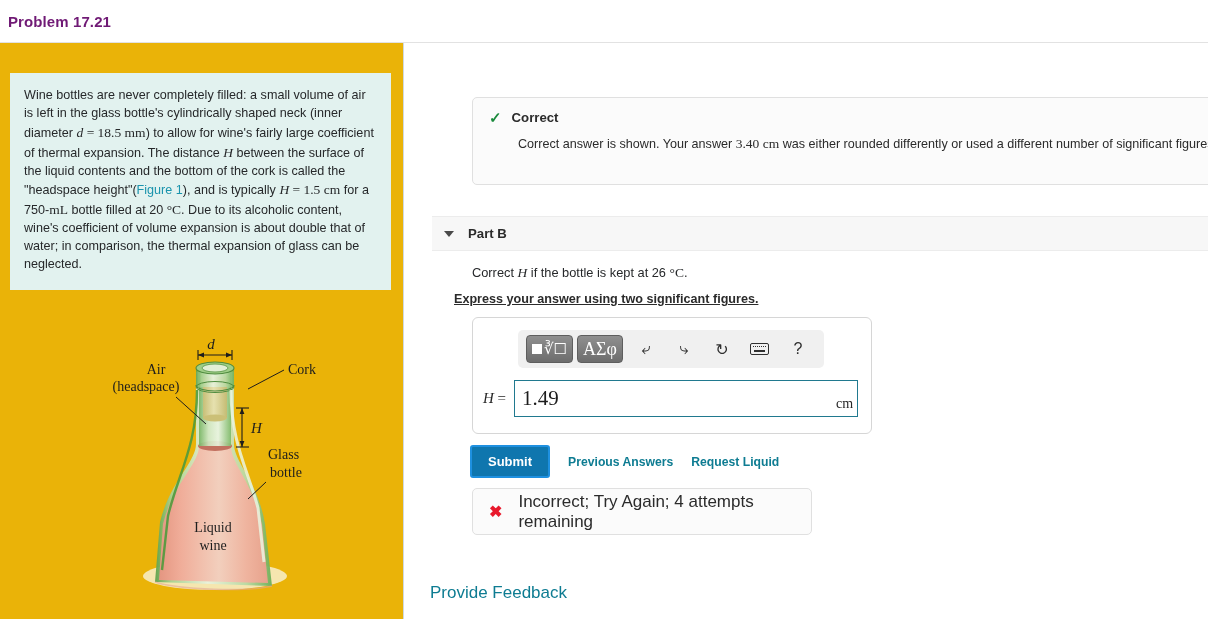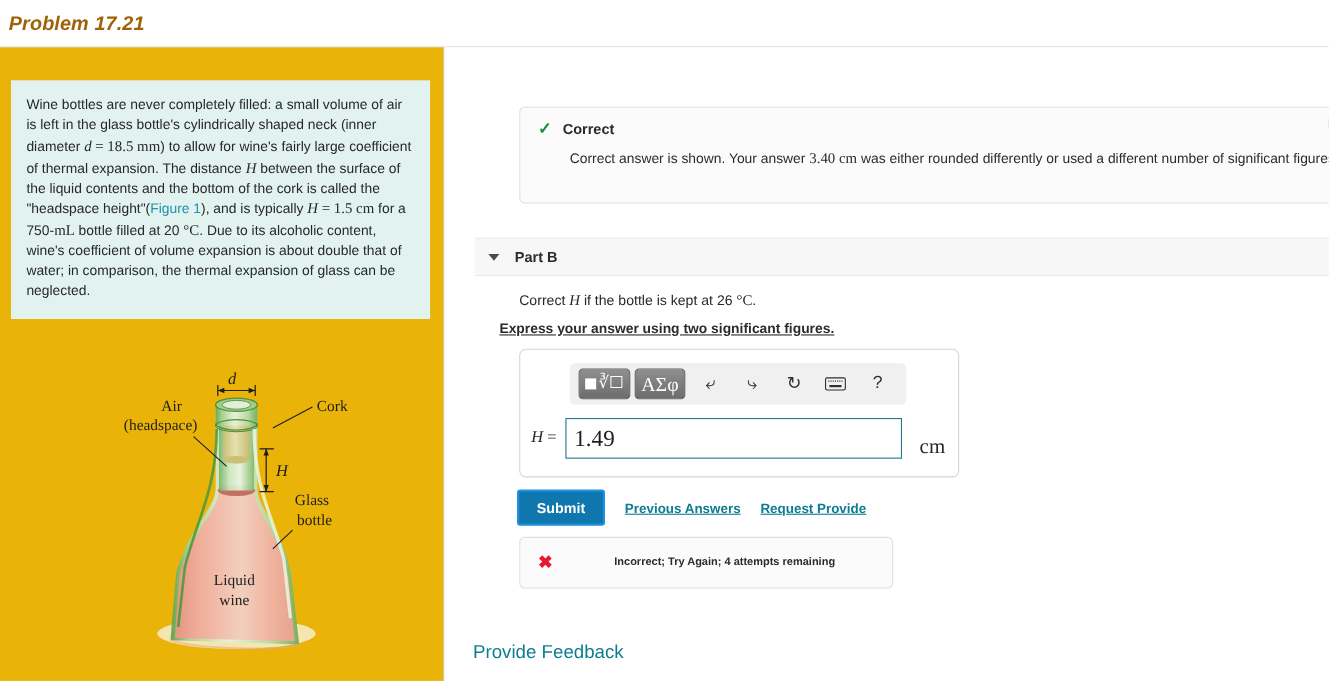--- a/index.html
+++ b/index.html
@@ -15,23 +15,22 @@
 
   
   .topbar {
     height: 43px;
     display: flex; align-items: center;
     padding-left: 8px;
     border-bottom: 1px solid #e2e2e2;
     background: #fff;
   }
   .problem-title {
-    font-size: 18px; font-weight: bold; color: #a16207;
+    font-size: 15px; font-weight: bold; color: #701a75;
     letter-spacing: .1px;
-    font-style: italic;
   }
 
   
   .body-wrap { display: flex; height: 576px; }
 
   .left-panel {
     width: 404px; flex: 0 0 404px;
     border-right: 1px solid #cfd9e0;
     background: #eab308;
     position: relative;
@@ -179,60 +178,60 @@
     position: absolute; left: 10px; top: 62px;
     display: flex; align-items: center; gap: 8px;
     width: 386px;
   }
   .eq-label {
     font-family: "Liberation Serif", serif;
     font-size: 15px; color: #262626; white-space: nowrap;
   }
   .eq-label i { font-style: italic; }
   .answer-input {
-    width: 306px; height: 37px;
+    width: 344px; height: 37px;
     border: 1.6px solid #20798f;
     background: #fff;
     font-family: "Liberation Serif", serif;
     font-size: 21px; color: #1d1d1d;
     padding: 0 7px;
     outline: none;
   }
   .unit-label {
     position: absolute; left: 836px; top: 396px;
-    font-family: "Liberation Serif", serif; font-size: 19px; color: #262626;
+    font-family: "Liberation Serif", serif; font-size: 14px; color: #262626;
   }
 
   
   .submit-row {
     position: absolute; left: 470px; top: 445px;
     display: flex; align-items: center; gap: 18px;
   }
   .submit-btn {
     background: #0f76ae;
     border: 2px solid #1e90e0;
     color: #ffffff; font-size: 13px; font-weight: bold;
     padding: 7px 16px; border-radius: 3px;
     cursor: pointer;
   }
   .text-link {
     color: #0e7c92; font-size: 12.2px; font-weight: bold;
-    text-decoration: underline; cursor: pointer;
+    cursor: pointer;
   }
 
   .incorrect-box {
     position: absolute; left: 472px; top: 488px;
     width: 340px; height: 47px;
     border: 1px solid #e0e0e0; border-radius: 5px;
     background: #fbfbfb;
     display: flex; align-items: center; gap: 16px;
     padding-left: 16px;
   }
   .x-icon { color: #e8192c; font-size: 16px; font-weight: bold; line-height: 1; }
-  .incorrect-text { font-size: 10px; font-weight: bold; color: #2b2b2b; margin-left: 40px; }
+  .incorrect-text { font-size: 17px; font-weight: normal; color: #2b2b2b; }
 
   .feedback-link {
     position: absolute; left: 430px; top: 583px;
     color: #0e7c92; font-size: 17px; cursor: pointer; text-decoration: none;
   }
 
   .fig-label {
     font-family: "Liberation Serif", serif;
     font-size: 14px; fill: #1d1d1d;
   }
@@ -398,21 +397,21 @@
         <span class="eq-label"><i>H</i> <span>=</span></span>
         <input class="answer-input" type="text" value="1.49" style="">
       </div>
     </div>
 
     <div class="unit-label">cm</div>
 
     <div class="submit-row">
       <button class="submit-btn">Submit</button>
       <a class="text-link">Previous Answers</a>
-      <a class="text-link">Request Provide</a>
+      <a class="text-link">Request Liquid</a>
     </div>
 
     <div class="incorrect-box">
       <span class="x-icon">✖</span>
       <span class="incorrect-text">Incorrect; Try Again; 4 attempts remaining</span>
     </div>
 
     <a class="feedback-link">Provide Feedback</a>
   </div>
 </div>

